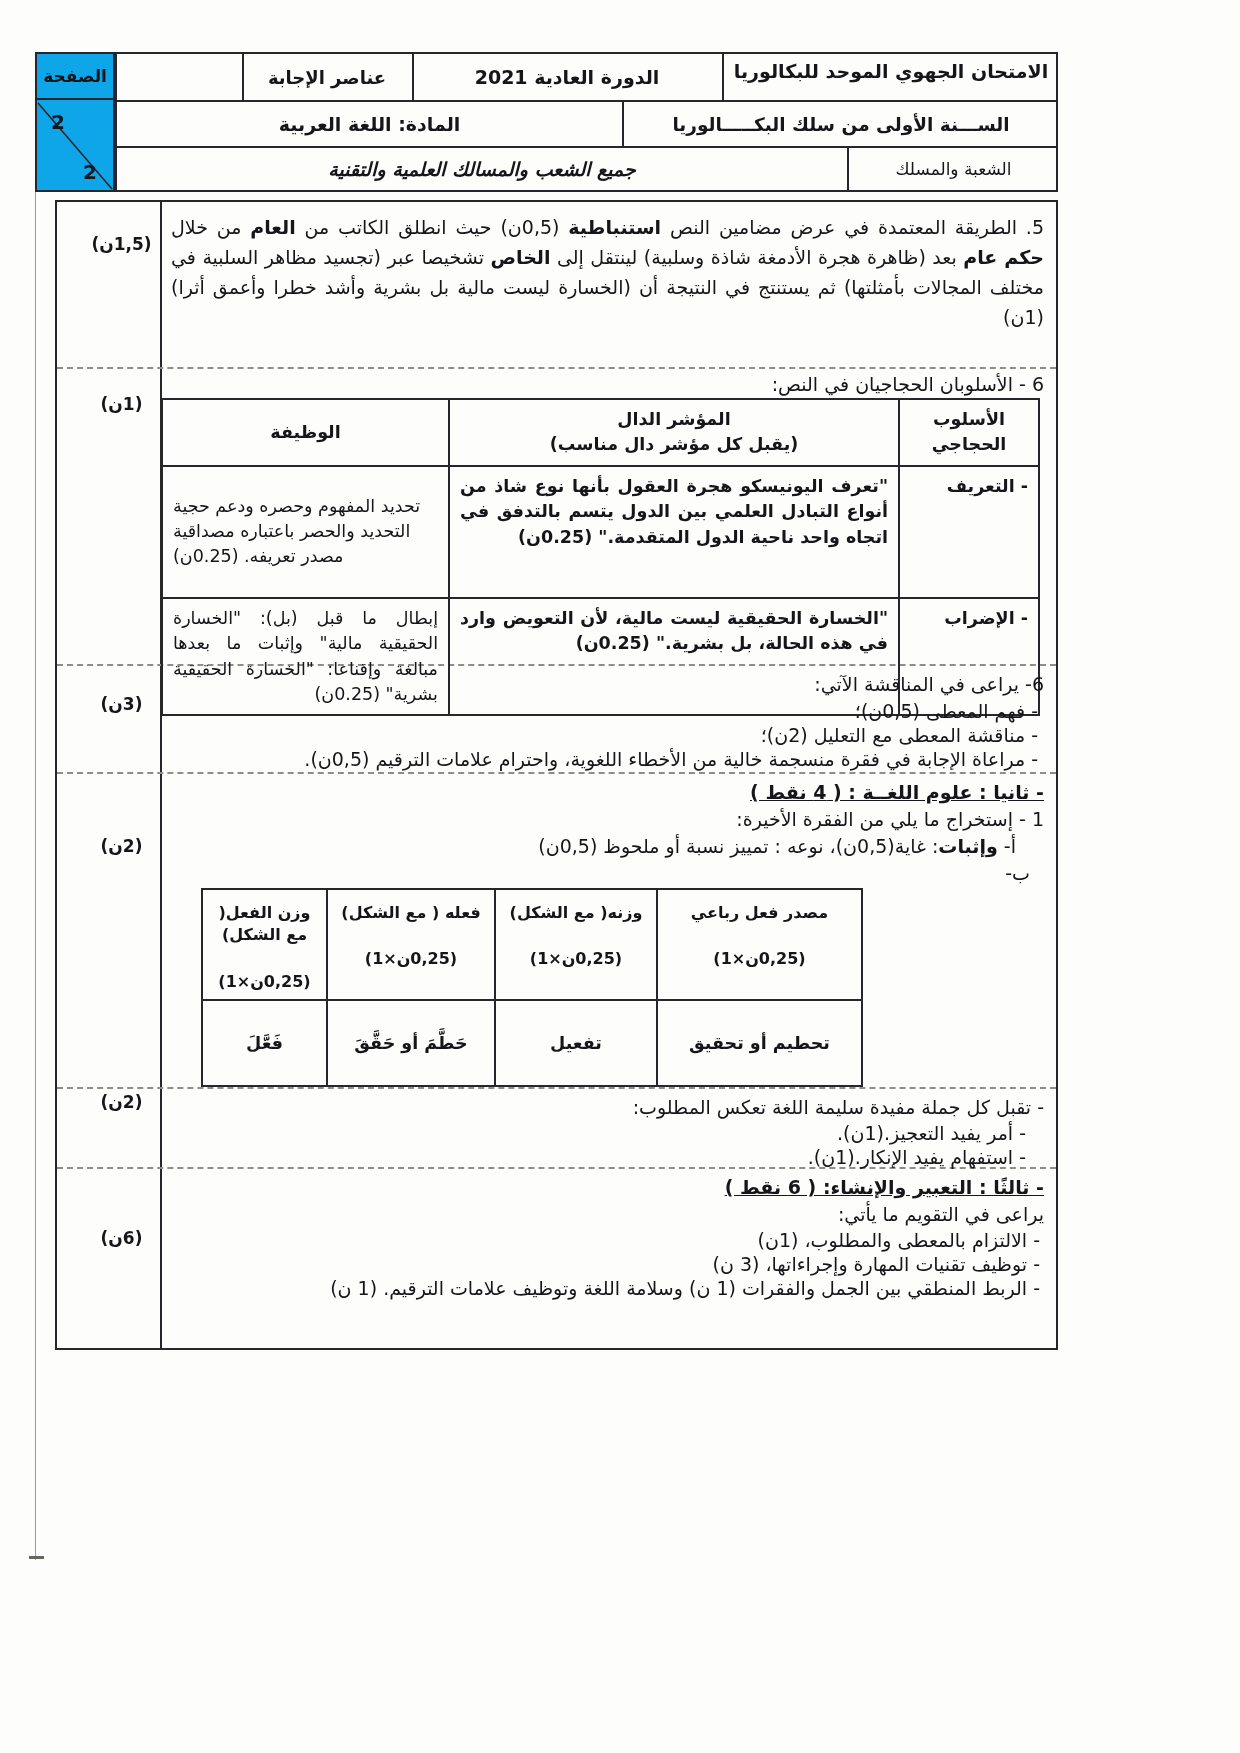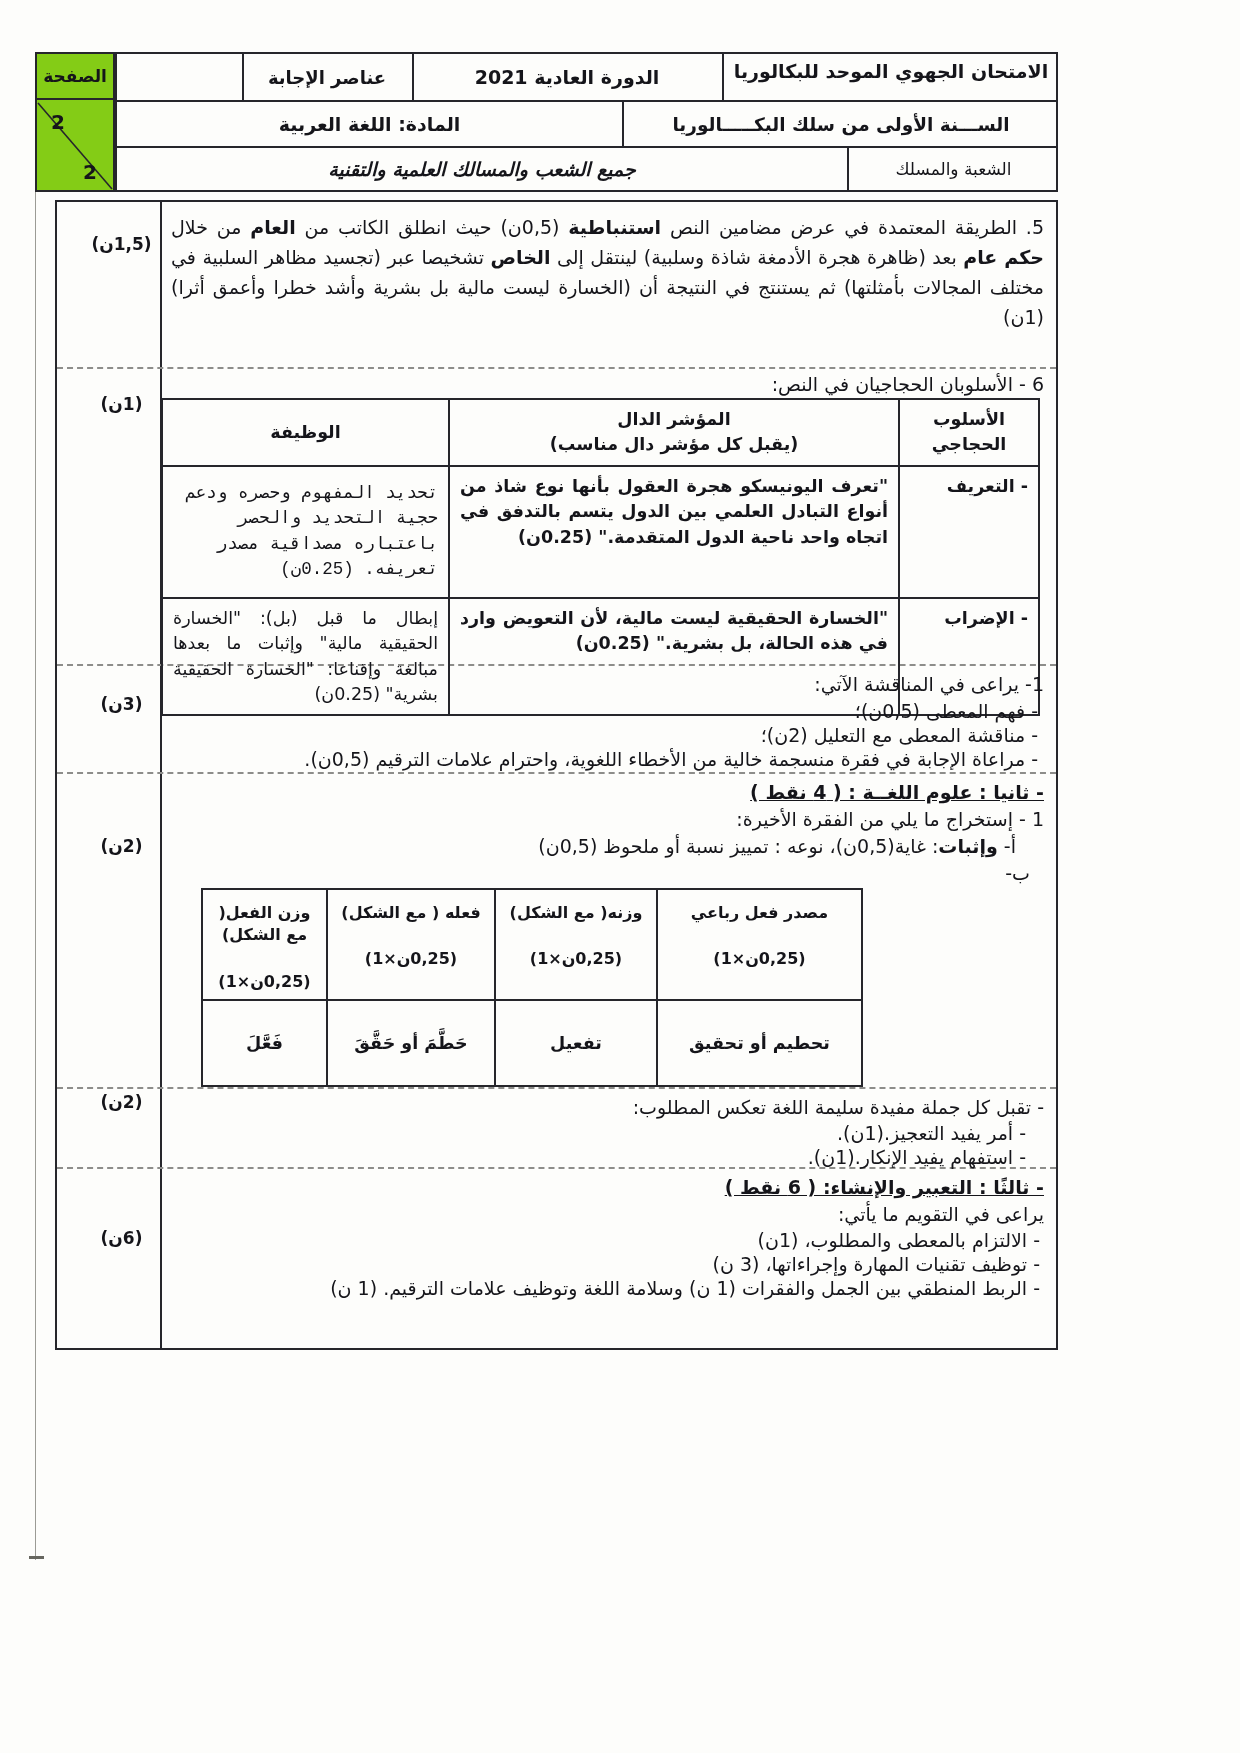--- a/index.html
+++ b/index.html
@@ -27,21 +27,21 @@
   .t2 td { padding:6px 4px; text-align:center; }
 </style>
 </head>
 <body>
 
 <div class="page">
 
   <div class="abs" style="left:35px; top:190px; width:1px; height:1370px; background:#9b9b95;"></div>
   <div class="abs" style="left:29px; top:1556px; width:15px; height:3px; background:#66665f;"></div>
 
-  <div class="abs box" style="left:35px; top:52px; width:80px; height:140px; background:#84cc16;">
+  <div class="abs box" style="left:35px; top:52px; width:80px; height:140px; background:#0ea5e9;">
     <div class="c b" style="height:46px; border-bottom:2px solid #26262b; font-size:17px;">الصفحة</div>
     <div class="abs" style="left:0; top:48px; right:0; bottom:0;">
       <svg width="76" height="88" viewBox="0 0 76 88" style="position:absolute; left:0; top:0;">
         <line x1="1" y1="1" x2="75" y2="87" stroke="#26262b" stroke-width="1.6"></line>
       </svg>
       <div class="abs b" style="top:8px; left:14px; font-size:20px;">2</div>
       <div class="abs b" style="bottom:6px; right:16px; font-size:20px;">2</div>
     </div>
   </div>
 
@@ -105,31 +105,31 @@
           </td>
           <td class="b" style="text-align:center; vertical-align:middle;">
             <div>المؤشر الدال</div>
             <div>(يقبل كل مؤشر دال مناسب)</div>
           </td>
           <td class="b" style="text-align:center; vertical-align:middle;">الوظيفة</td>
         </tr>
         <tr style="height:132px;">
           <td class="b">- التعريف</td>
           <td class="b" style="text-align:justify;">"تعرف اليونيسكو هجرة العقول بأنها نوع شاذ من أنواع التبادل العلمي بين الدول يتسم بالتدفق في اتجاه واحد ناحية الدول المتقدمة." (0.25ن)</td>
-          <td style="text-align:right; vertical-align:middle;font-family:Liberation Mono, monospace;">تحديد المفهوم وحصره ودعم حجية التحديد والحصر باعتباره مصداقية مصدر تعريفه. (0.25ن)</td>
+          <td style="text-align:left; vertical-align:middle;">تحديد المفهوم وحصره ودعم حجية التحديد والحصر باعتباره مصداقية مصدر تعريفه. (0.25ن)</td>
         </tr>
         <tr style="height:78px;">
           <td class="b">- الإضراب</td>
           <td class="b" style="text-align:justify;">"الخسارة الحقيقية ليست مالية، لأن التعويض وارد في هذه الحالة، بل بشرية." (0.25ن)</td>
           <td style="text-align:justify;">إبطال ما قبل (بل): "الخسارة الحقيقية مالية" وإثبات ما بعدها مبالغة وإقناعا: "الخسارة الحقيقية بشرية" (0.25ن)</td>
         </tr>
       </tbody>
     </table>
 
-    <div class="abs txt" style="top:470px; right:12px;">1- يراعى في المناقشة الآتي:</div>
+    <div class="abs txt" style="top:470px; right:12px;">6- يراعى في المناقشة الآتي:</div>
     <div class="abs txt" style="top:497px; right:18px;">- فهم المعطى (0,5ن)؛</div>
     <div class="abs txt" style="top:521px; right:18px;">- مناقشة المعطى مع التعليل (2ن)؛</div>
     <div class="abs txt" style="top:545px; right:18px;">- مراعاة الإجابة في فقرة منسجمة خالية من الأخطاء اللغوية، واحترام علامات الترقيم (0,5ن).</div>
 
     <div class="abs txt b u" style="top:578px; right:12px;">- ثانيا : علوم اللغــة : ( 4 نقط )</div>
     <div class="abs txt" style="top:605px; right:12px;">1 - إستخراج ما يلي من الفقرة الأخيرة:</div>
     <div class="abs txt" style="top:632px; right:40px;">
       <span>أ- </span><span class="b">وإثبات</span><span>: غاية(0,5ن)، نوعه : تمييز نسبة أو ملحوظ (0,5ن)</span>
     </div>
     <div class="abs txt" style="top:659px; right:26px;">ب-</div>

